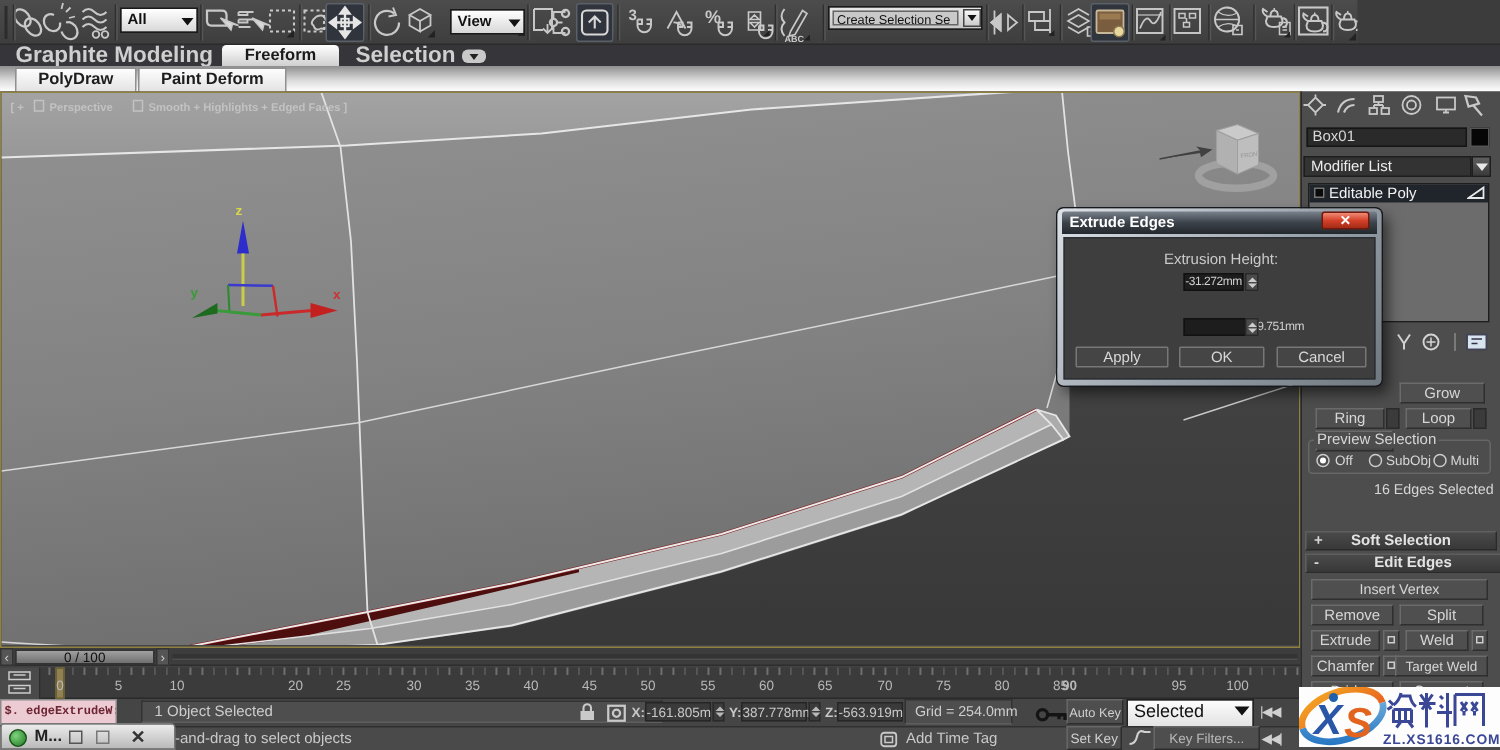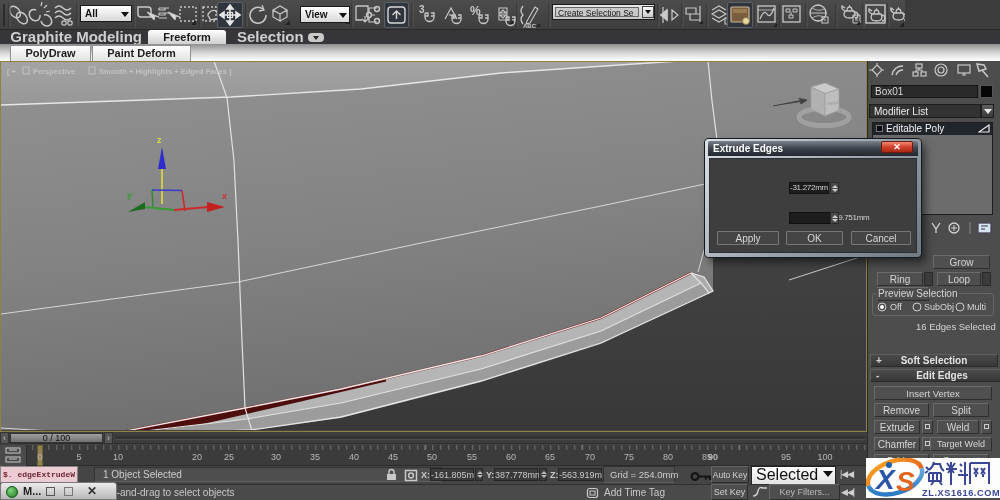--- a/index.html
+++ b/index.html
@@ -441,21 +441,21 @@
   <div class="abs spinbox spn" style="left:539px;top:468px;"></div>
   <div class="abs slabel" style="left:550px;top:470px;">Z:</div>
   <div class="abs sfield" style="left:558px;top:468px;width:44px;height:13px;">-563.919m</div>
   <div class="abs spinbox spn" style="left:603px;top:468px;"></div>
   <div class="abs" style="left:603px;top:466px;width:72px;height:17px;background:#4e4e4e;border:1px solid #333;border-bottom-color:#5e5e5e;color:#cdcdcd;font-size:9.5px;line-height:15px;padding-left:6px;white-space:nowrap;">Grid = 254.0mm</div>
   <svg class="abs" style="left:690px;top:471px;z-index:3;" width="26" height="11">
       <circle cx="5" cy="5.5" r="3.4" fill="none" stroke="#141414" stroke-width="2.2"></circle>
       <path d="M8,5.5 h13 M16,5.5 v3 M20,5.5 v3.5" stroke="#141414" stroke-width="2.2" fill="none"></path>
     </svg>
   <div class="abs gbtn" style="left:711px;top:466px;width:38px;height:17px;line-height:16px;font-size:8.5px;white-space:nowrap;">Auto Key</div>
-  <div class="abs" style="left:751px;top:466px;width:85px;height:31px;background:linear-gradient(#fdfdfd,#cfcfcf);border:1px solid #222;color:#111;font-size:16px;line-height:15px;padding-left:4px;">Selected</div>
+  <div class="abs" style="left:751px;top:466px;width:85px;height:31px;background:linear-gradient(#fdfdfd,#cfcfcf);border:1px solid #222;color:#111;font-size:12px;line-height:15px;padding-left:4px;">Selected</div>
   <div class="abs" style="left:823px;top:471px;width:0;height:0;border-left:5px solid transparent;border-right:5px solid transparent;border-top:6px solid #111;"></div>
   <div class="abs" style="left:840px;top:469px;color:#d0d0d0;font-size:9px;letter-spacing:-1px;">|◀◀</div>
 
   <div class="abs" id="promptrow"></div>
   <div class="abs" style="left:95px;top:487px;color:#c9c9c9;font-size:10px;white-space:nowrap;">Click-and-drag to select objects</div>
   <svg class="abs" style="left:586px;top:487px;" width="13" height="12">
       <rect x="1.5" y="1.5" width="10" height="9" rx="2" fill="none" stroke="#c9c9c9" stroke-width="1.2"></rect>
       <rect x="4" y="4" width="5" height="4" fill="none" stroke="#c9c9c9" stroke-width="1"></rect>
     </svg>
   <div class="abs" style="left:604px;top:487px;color:#c9c9c9;font-size:10px;">Add Time Tag</div>
@@ -471,20 +471,21 @@
     <div class="abs" style="left:22px;top:2px;color:#222;font-size:11px;font-weight:bold;">M...</div>
     <div class="abs" style="left:45px;top:4px;width:9px;height:9px;border:1.5px solid #555;"></div>
     <div class="abs" style="left:63px;top:4px;width:9px;height:9px;border:1.5px solid #777;"></div>
     <div class="abs" style="left:86px;top:1px;color:#333;font-size:12px;font-weight:bold;">✕</div>
   </div>
 
   <div class="abs" id="dlg">
     <div class="abs" id="dlgtitle">Extrude Edges</div>
     <div class="abs" id="dlgclose">✕</div>
     <div class="abs" id="dlgbody">
+      <div class="abs dlbl" style="top:9px;">Extrusion Height:</div>
       <div class="abs dfield" style="left:79px;top:23px;width:40px;height:12px;">-31.272mm</div>
       <div class="abs dspin" style="left:120px;top:23px;"></div>
       <div class="abs dfield" style="left:79px;top:53px;width:40px;height:12px;padding-left:44px;">19.751mm</div>
       <div class="abs dspin" style="left:120px;top:53px;"></div>
       <div class="abs dbtn" style="left:7px;top:72px;width:62px;height:14px;">Apply</div>
       <div class="abs dbtn" style="left:76px;top:72px;width:57px;height:14px;">OK</div>
       <div class="abs dbtn" style="left:141px;top:72px;width:60px;height:14px;">Cancel</div>
     </div>
   </div>
 

